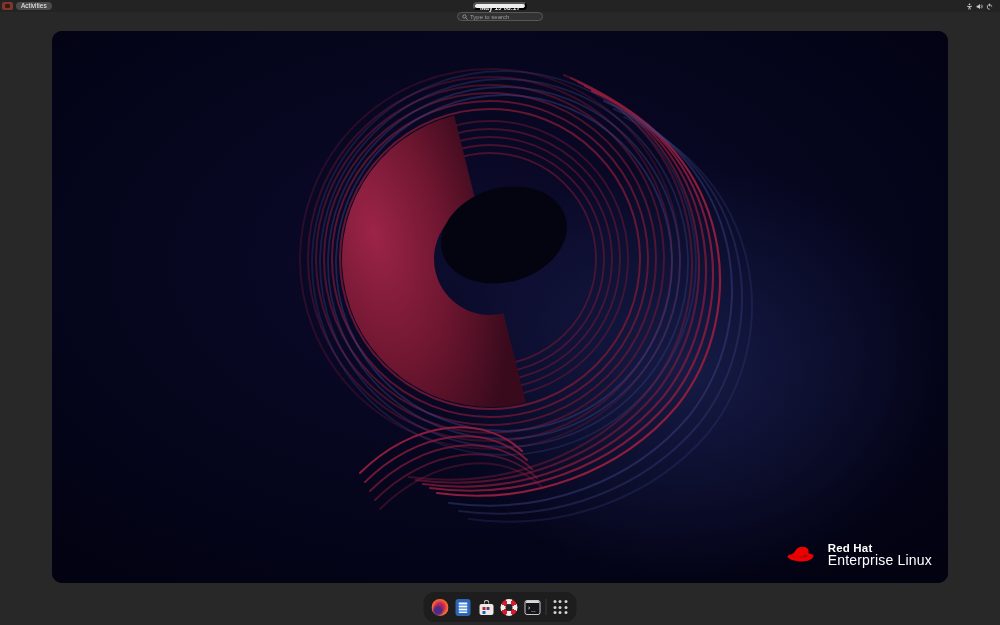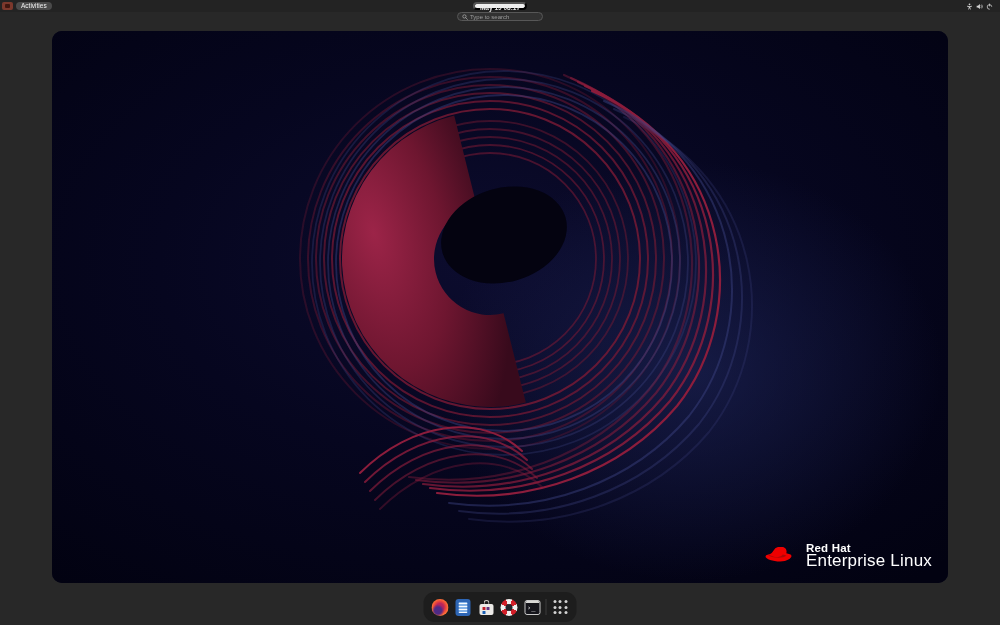--- a/index.html
+++ b/index.html
@@ -34,21 +34,21 @@
 
   
   .workspace { position:absolute; left:52px; top:31px; width:896px; height:552px;
                border-radius:10px; overflow:hidden; background:#04041a; }
   .workspace svg.wallpaper { position:absolute; inset:0; display:block; }
 
   .rhel-logo { position:absolute; right:16px; bottom:16px; display:flex; align-items:center; gap:14px; }
   .rhel-logo .hat { display:block; margin-top:1px; }
   .logo-text { display:flex; flex-direction:column; }
   .logo-brand   { color:#ffffff; font-size:11.5px; font-weight:bold; line-height:12px; letter-spacing:.2px; }
-  .logo-product { color:#ffffff; font-size:17px; font-weight:normal; line-height:13px; letter-spacing:.2px; }
+  .logo-product { color:#ffffff; font-size:14px; font-weight:normal; line-height:13px; letter-spacing:.2px; }
 
   
   .dock { position:absolute; top:592px; left:50%; transform:translateX(-50%);
           height:30px; display:flex; align-items:center; gap:4px; padding:0 7px;
           background:#1d1d1d; border-radius:11px; }
   .dock-btn { width:19px; height:22px; display:flex; align-items:center; justify-content:center;
               background:transparent; border:none; border-radius:5px; position:relative; }
   .dock-sep { width:1px; height:16px; background:rgba(255,255,255,0.14); }
 
   

